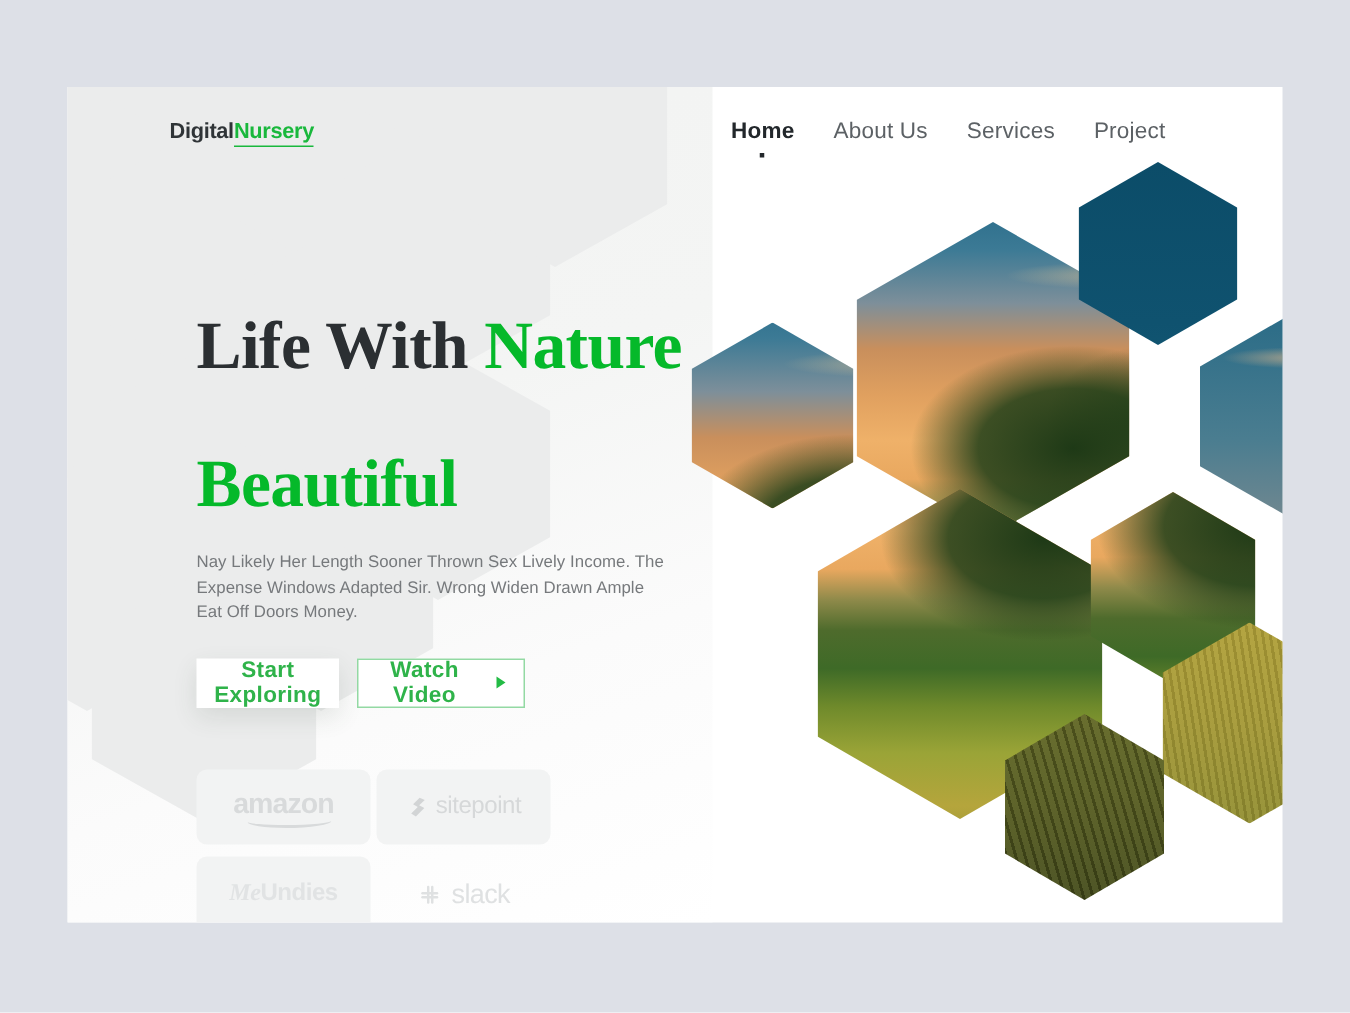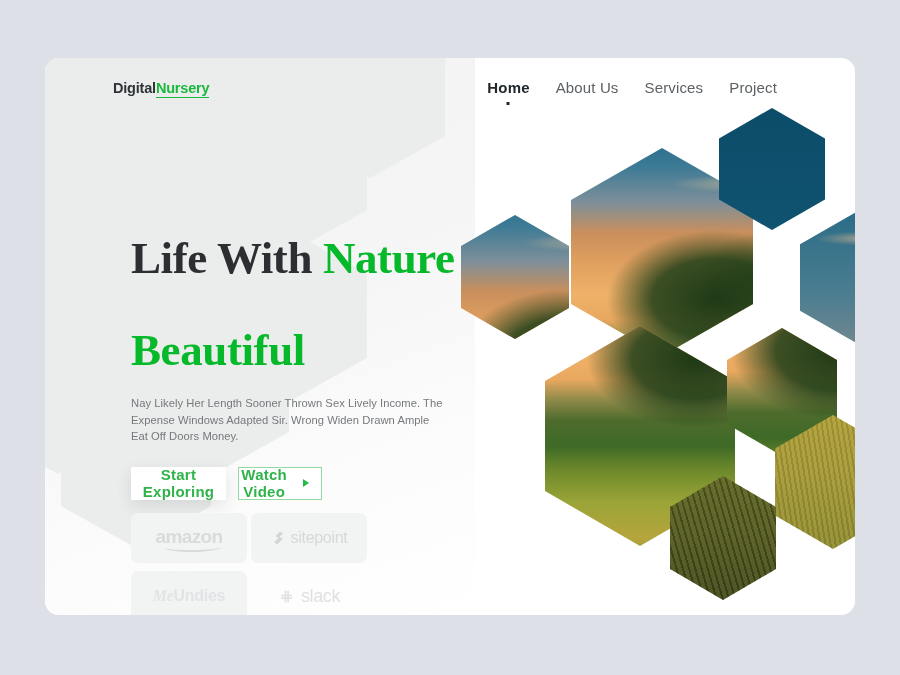--- a/index.html
+++ b/index.html
@@ -18,21 +18,20 @@
 
   
   .page-card {
     position: absolute;
     left: 45px;
     top: 58px;
     width: 810px;
     height: 557px;
     background: #ffffff;
     overflow: hidden;
-    border-radius: 14px;
   }
 
   
   .left-wash {
     position: absolute;
     left: 0; top: 0;
     width: 430px; height: 100%;
     background: linear-gradient(160deg,#f2f3f2 0%,#f4f5f4 42%,#fbfbfb 70%,#ffffff 100%);
   }
 
@@ -94,21 +93,21 @@
     transform: translateX(-50%);
     bottom: -7px;
     width: 3px; height: 3px;
     background: #22272b;
   }
 
   
   .hero-text {
     position: absolute;
     left: 86px;
-    top: 177px;
+    top: 149px;
     width: 352px;
     z-index: 15;
   }
   .hero-title {
     font-family: "Liberation Serif", serif;
     font-weight: bold;
     font-size: 45px;
     line-height: 46px;
     color: #2b2f32;
     letter-spacing: -0.4px;
@@ -143,24 +142,24 @@
     color: #2fb34a;
     cursor: pointer;
     background: #ffffff;
   }
   .btn-primary {
     width: 95px;
     border: none;
     box-shadow: 0 6px 16px rgba(60,70,60,.12);
   }
   .btn-secondary {
-    width: 84px;
+    width: 112px;
     border: 1px solid #93d9a3;
     padding: 0 12px;
-    justify-content: flex-end;
+    justify-content: space-between;
   }
   .play-tri {
     width: 0; height: 0;
     border-left: 6px solid #23bb45;
     border-top: 4px solid transparent;
     border-bottom: 4px solid transparent;
   }
 
   
   .logo-grid {

